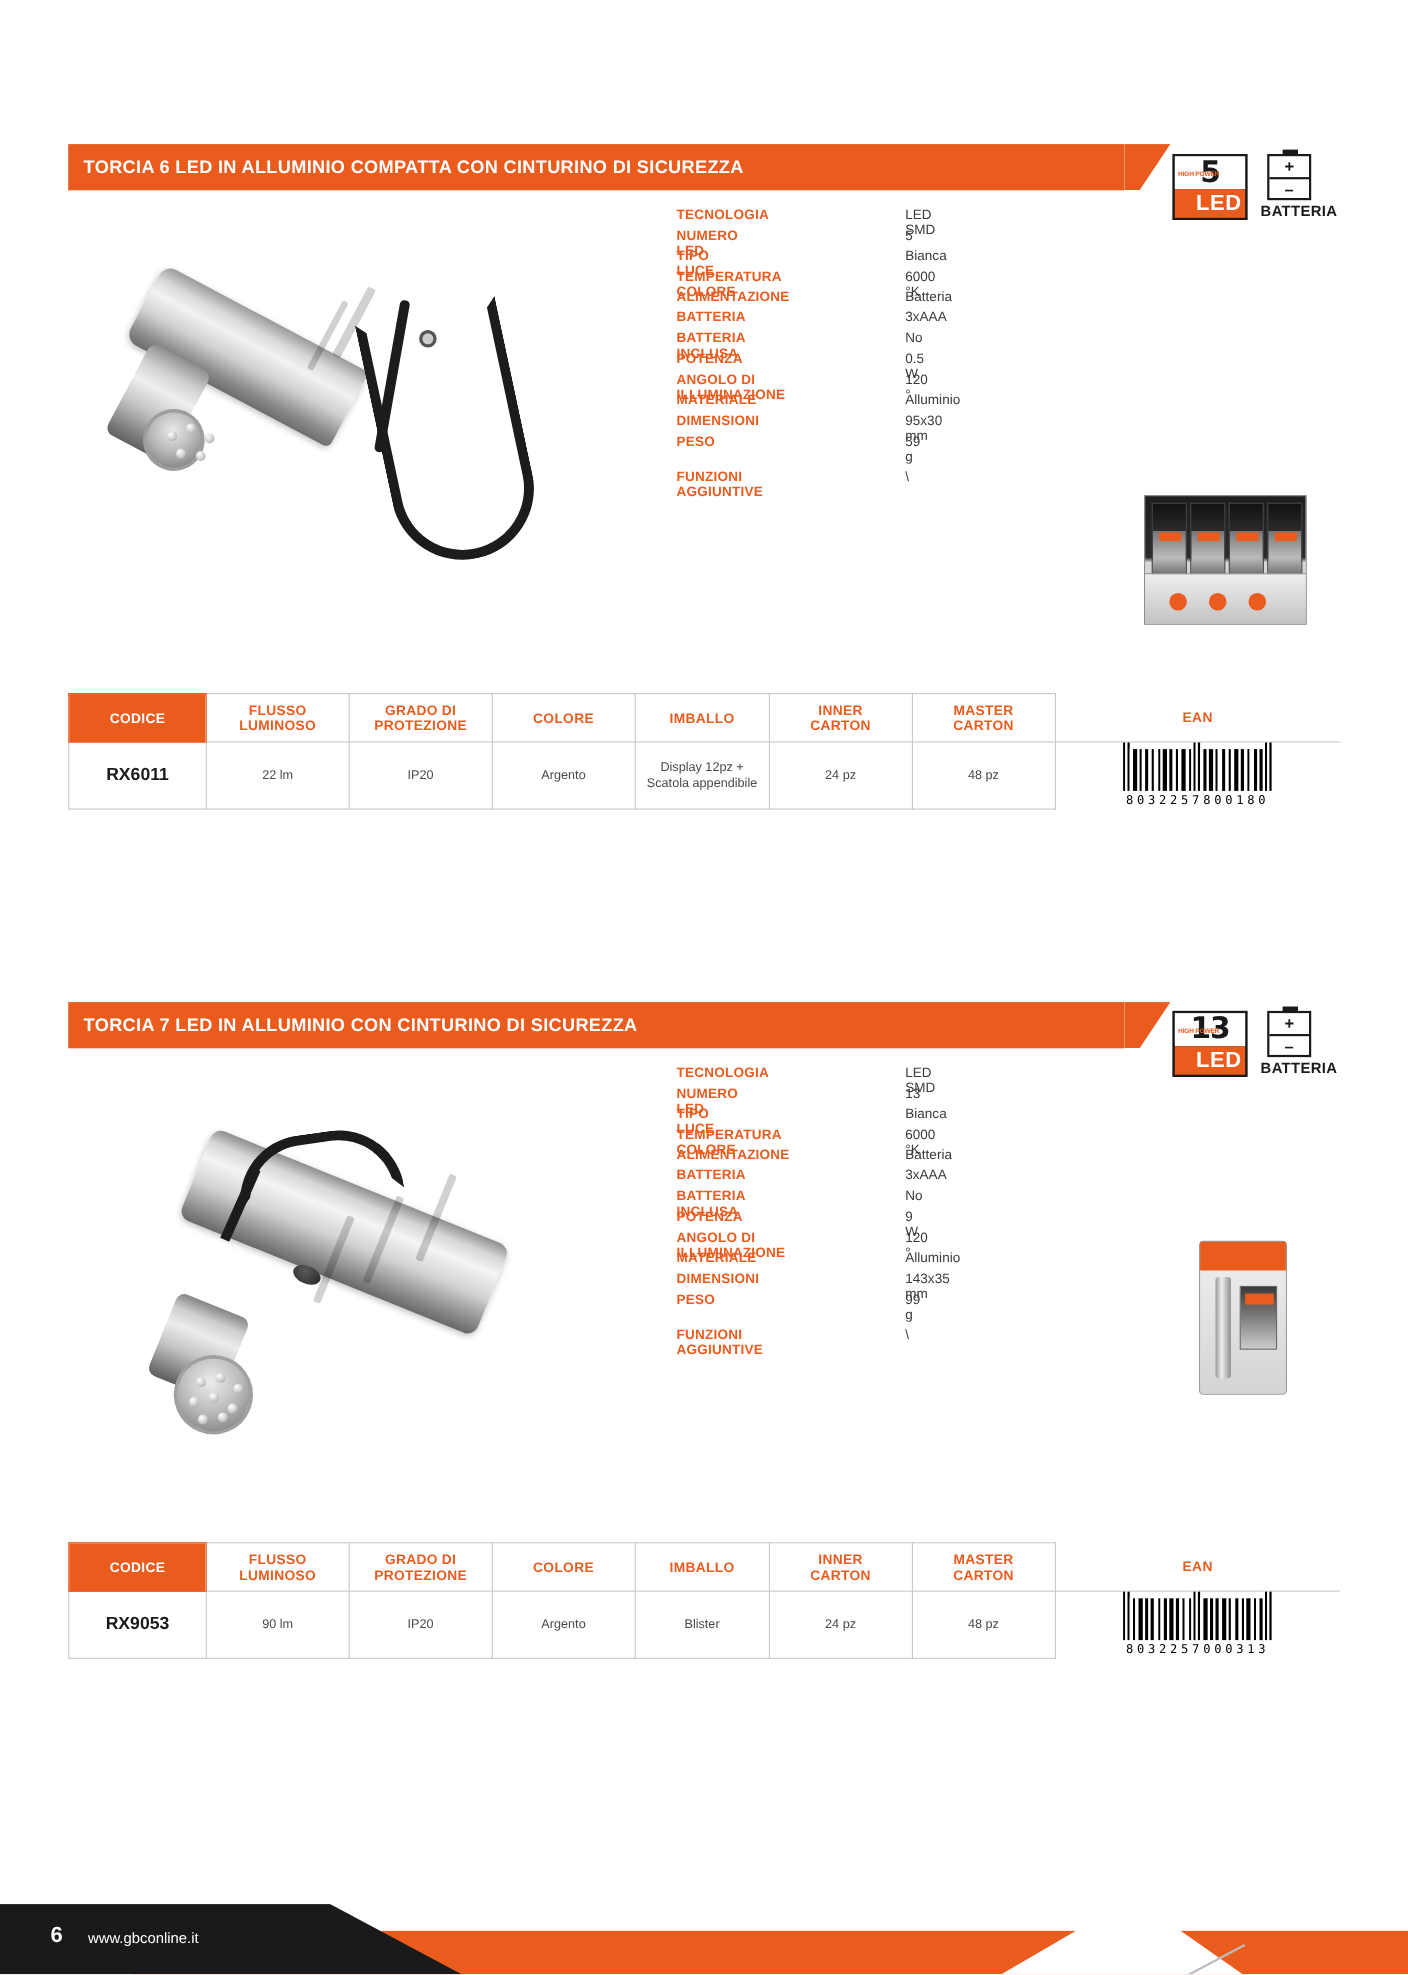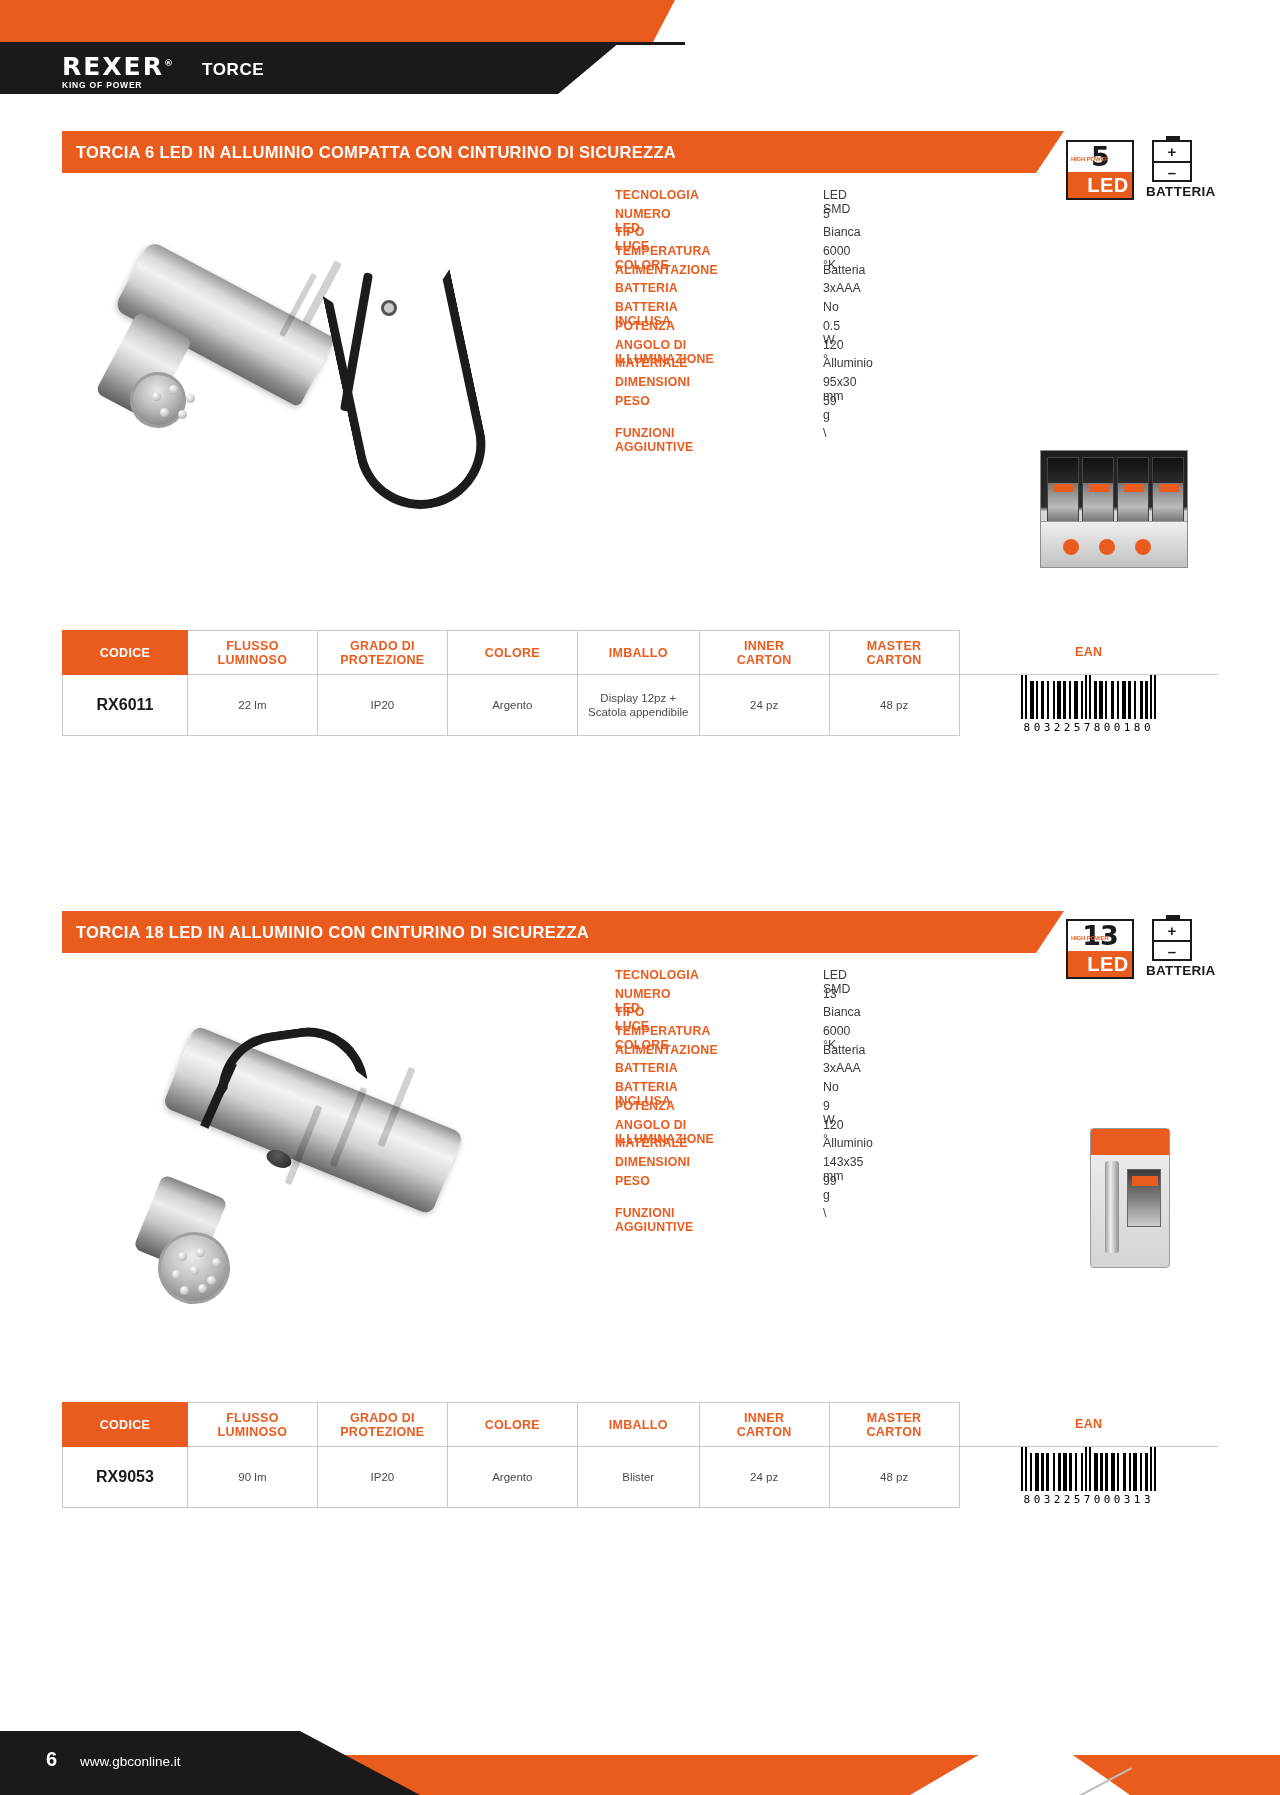--- a/index.html
+++ b/index.html
@@ -522,36 +522,20 @@
     bottom: 26px; left: 80px;
     color: #ffffff;
     font-size: 13.5px;
   }
 </style>
 </head>
 <body>
 
 <div class="page">
 
-  <div class="header-band">
-    <div class="hdr-orange"></div>
-    <div class="hdr-orange2"></div>
-    <div class="hdr-black"></div>
-    <div class="hdr-blackline"></div>
-    <div class="hdr-hamb">
-        <i></i>
-        <i></i>
-        <i></i>
-      </div>
-    <div class="hdr-logo">
-      <div class="brand"><span>REXER</span><sup>®</sup></div>
-      <div class="tag">KING OF POWER</div>
-    </div>
-    <div class="hdr-cat">TORCE</div>
-  </div>
 
   <div>
 
     <div class="title-bar" style="left:62px; top:131px; width:960px;">TORCIA 6 LED IN ALLUMINIO COMPATTA CON CINTURINO DI SICUREZZA</div>
     <div class="title-tail" style="left:1022px; top:131px;"></div>
 
     <div class="photo">
       <div class="t1-body"></div>
       <div class="ring-band" style="left:318px; top:258px; width:8px; height:70px; transform:rotate(28deg);"></div>
       <div class="ring-band" style="left:295px; top:270px; width:6px; height:70px; transform:rotate(28deg);"></div>
@@ -729,21 +713,21 @@
               <div class="ean-digits">8032257800180</div>
             </div>
           </td>
         </tr>
       </tbody>
     </table>
   </div>
 
   <div>
 
-    <div class="title-bar" style="left:62px; top:911px; width:960px;">TORCIA 18 LED IN ALLUMINIO CON CINTURINO DI SICUREZZA</div>
+    <div class="title-bar" style="left:62px; top:911px; width:960px;">TORCIA 7 LED IN ALLUMINIO CON CINTURINO DI SICUREZZA</div>
     <div class="title-tail" style="left:1022px; top:911px;"></div>
 
     <div class="photo">
       <div class="t2-body"></div>
       <div class="ring-band" style="left:393px; top:1065px; width:7px; height:84px; transform:rotate(22deg);"></div>
       <div class="ring-band" style="left:345px; top:1085px; width:7px; height:84px; transform:rotate(22deg);"></div>
       <div class="ring-band" style="left:300px; top:1103px; width:7px; height:84px; transform:rotate(22deg);"></div>
       <div class="t2-head"></div>
       <div class="t2-lens"></div>
       <div class="t1-led" style="left:178px; top:1252px;"></div>

